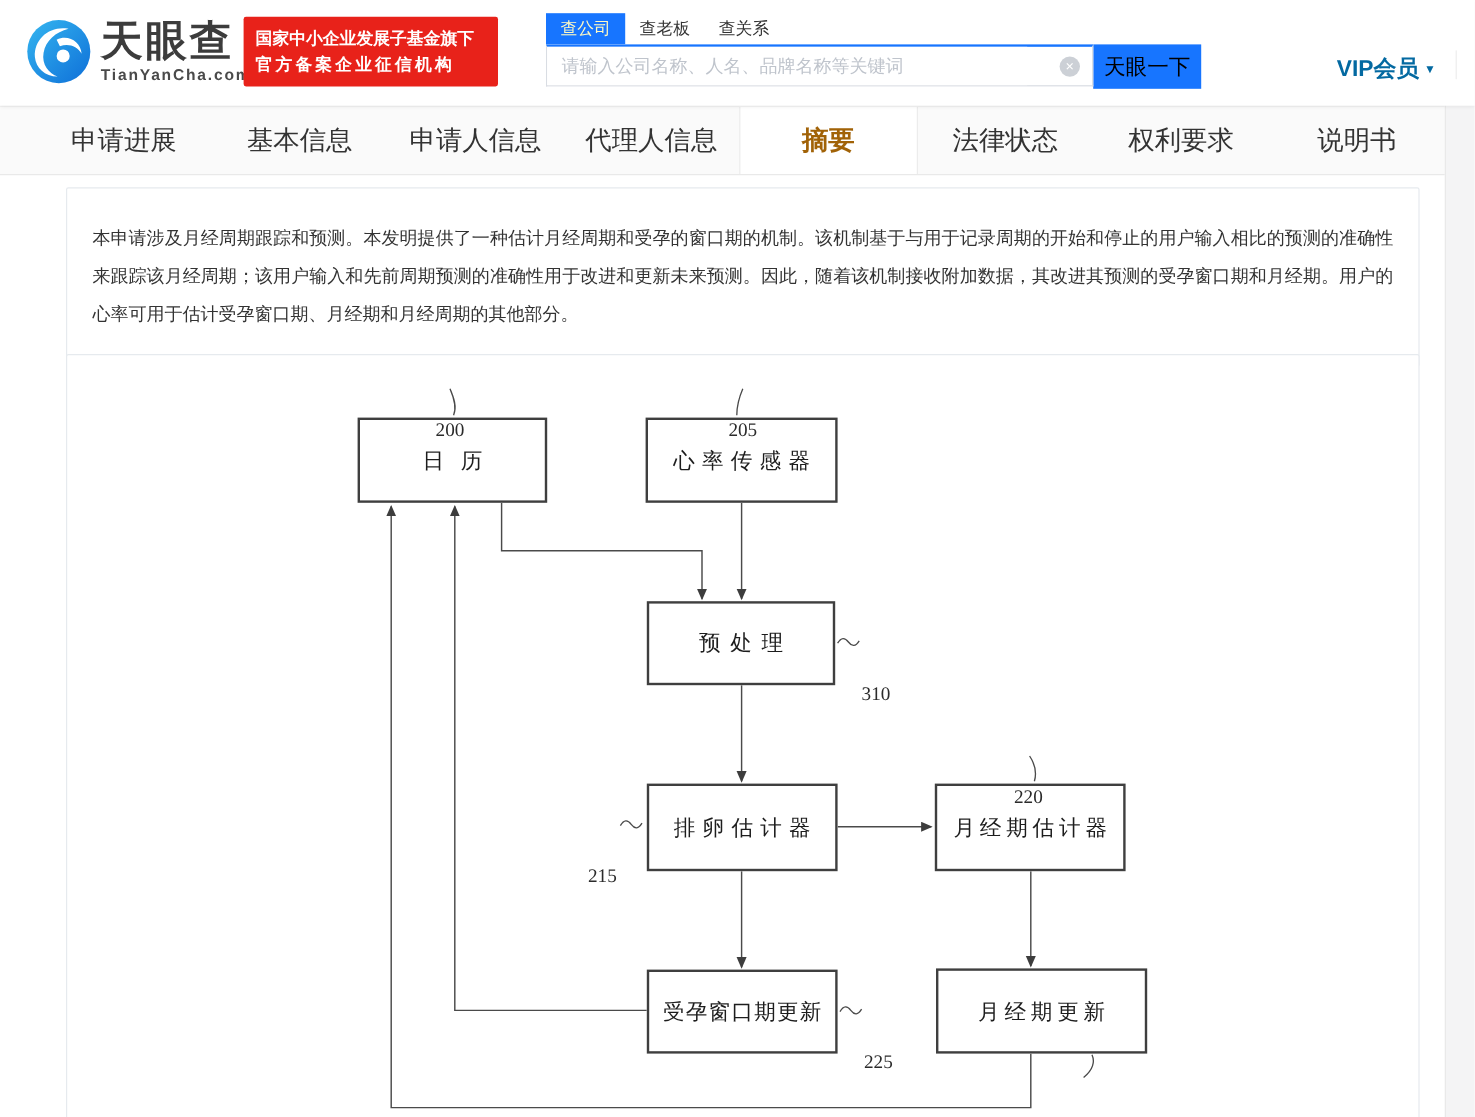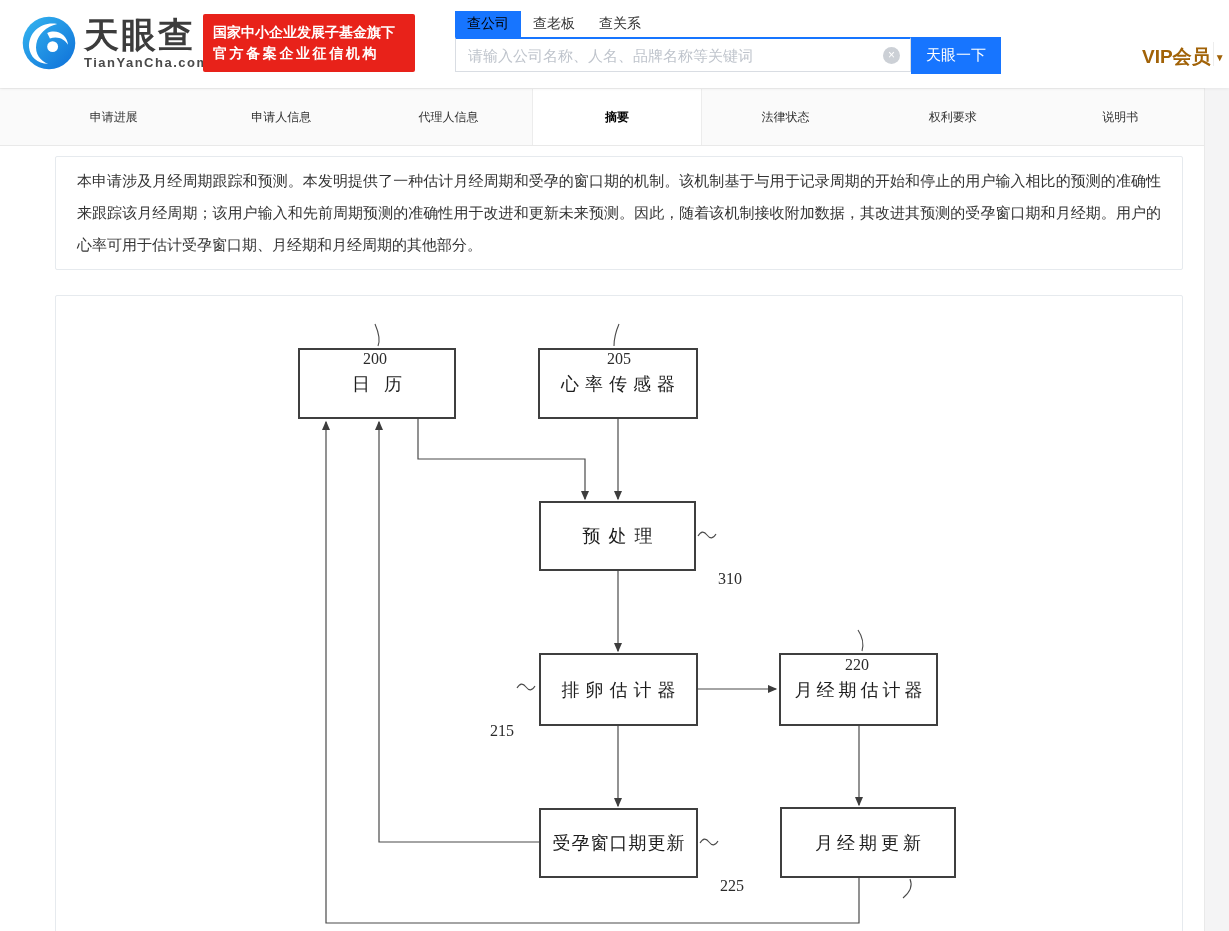--- a/index.html
+++ b/index.html
@@ -16,47 +16,47 @@
   .logo-brand { font-size:35px; font-weight:bold; color:#3c3c3c; letter-spacing:2px; line-height:36px; }
   .logo-domain { font-size:13px; font-weight:bold; color:#4a4a4a; letter-spacing:1.5px; margin-top:2px; }
   .badge { position:absolute; left:203px; top:14px; width:212px; height:58px; background:#e8221a;
     color:#fff; border-radius:2px; padding:8px 10px; }
   .badge div { font-size:14px; line-height:21px; font-weight:bold; white-space:nowrap; }
   .badge .l2 { letter-spacing:2.6px; }
 
   .search-wrap { position:absolute; left:455px; top:10px; width:546px; }
   .search-tabs { display:flex; align-items:flex-end; height:27px; }
   .search-tab { font-size:14px; color:#333; padding:4px 12px; cursor:pointer; }
-  .search-tab.active { background:#1775ff; color:#000000; }
+  .search-tab.active { background:#1775ff; color:#fef9c3; }
   .search-row { display:flex; }
   .search-input-box { position:relative; width:456px; height:35px; border:1px solid #d9dde3;
     border-top:2px solid #1775ff; background:#fff; display:flex; align-items:center; }
   .search-input { border:none; outline:none; width:400px; height:100%; padding:0 12px;
     font-size:15px; color:#333; font-family:inherit; }
   .search-input::placeholder { color:#bfc4cc; }
   .clear-icon { position:absolute; right:10px; top:8px; width:17px; height:17px; border-radius:50%;
     background:#ccd0d6; color:#fff; font-size:12px; line-height:17px; text-align:center; cursor:pointer; }
-  .search-btn { width:90px; height:37px; background:#1775ff; color:#ffffff; border:none; font-size:15px;
+  .search-btn { width:90px; height:37px; background:#1775ff; color:#000000; border:none; font-size:18px;
     cursor:pointer; font-family:inherit; }
-  .vip { position:absolute; left:1142px; top:44px; color:#a16207; font-size:19px; font-weight:bold;
+  .vip { position:absolute; left:1114px; top:44px; color:#0369a1; font-size:19px; font-weight:bold;
     cursor:pointer; white-space:nowrap; }
   .vip .caret { font-size:10px; vertical-align:2px; margin-left:4px; }
   .header-divider { position:absolute; left:1213px; top:42px; width:1px; height:24px; background:#ededed; }
 
   
   .navbar { position:absolute; left:0; top:88px; width:1204px; height:58px; background:#fafafa;
     border-top:1px solid #efefef; border-bottom:1px solid #e9e9e9; display:flex; padding-left:30px; }
-  .nav-tab { flex:1; display:flex; align-items:center; justify-content:center; font-size:12px;
+  .nav-tab { flex:1; display:flex; align-items:center; justify-content:center; font-size:22px;
     color:#333; cursor:pointer;text-align:right; }
-  .nav-tab.active { background:#fff; color:#000000; font-weight:bold;
+  .nav-tab.active { background:#fff; color:#a16207; font-weight:bold;
     border-left:1px solid #ececec; border-right:1px solid #ececec; }
 
   
   .abstract-card { position:absolute; left:55px; top:156px; width:1128px; border:1px solid #e6eaee;
-    border-radius:2px; background:#fff; padding:8px 21px; }
+    border-radius:2px; background:#fff; padding:26px 21px; }
   .abstract-text { font-size:15px; color:#333; line-height:32px; text-align:justify; }
 
   
   .figure-card { position:absolute; left:55px; top:295px; width:1128px; height:680px;
     border:1px solid #e6eaee; border-radius:2px; background:#fff; }
   .diagram { position:absolute; left:0; top:0; width:1128px; height:650px; }
   .diagram svg { position:absolute; left:0; top:0; }
   .fig-box { position:absolute; border:2px solid #3f3f3f; background:#fff; display:flex;
     align-items:center; justify-content:center; font-family:"Liberation Serif","DejaVu Serif",serif;
     font-size:18px; color:#1d1d1d; white-space:nowrap; }
@@ -113,20 +113,21 @@
   </div>
 
   <div class="vip">
     <span>VIP会员</span><span class="caret">▼</span>
   </div>
   <div class="header-divider"></div>
 </div>
 
 <div class="navbar">
   <div class="nav-tab">申请进展</div>
+  <div class="nav-tab">基本信息</div>
   <div class="nav-tab">申请人信息</div>
   <div class="nav-tab">代理人信息</div>
   <div class="nav-tab active">摘要</div>
   <div class="nav-tab">法律状态</div>
   <div class="nav-tab">权利要求</div>
   <div class="nav-tab">说明书</div>
 </div>
 
 <div class="abstract-card">
   <div class="abstract-text">本申请涉及月经周期跟踪和预测。本发明提供了一种估计月经周期和受孕的窗口期的机制。该机制基于与用于记录周期的开始和停止的用户输入相比的预测的准确性来跟踪该月经周期；该用户输入和先前周期预测的准确性用于改进和更新未来预测。因此，随着该机制接收附加数据，其改进其预测的受孕窗口期和月经期。用户的心率可用于估计受孕窗口期、月经期和月经周期的其他部分。</div>

